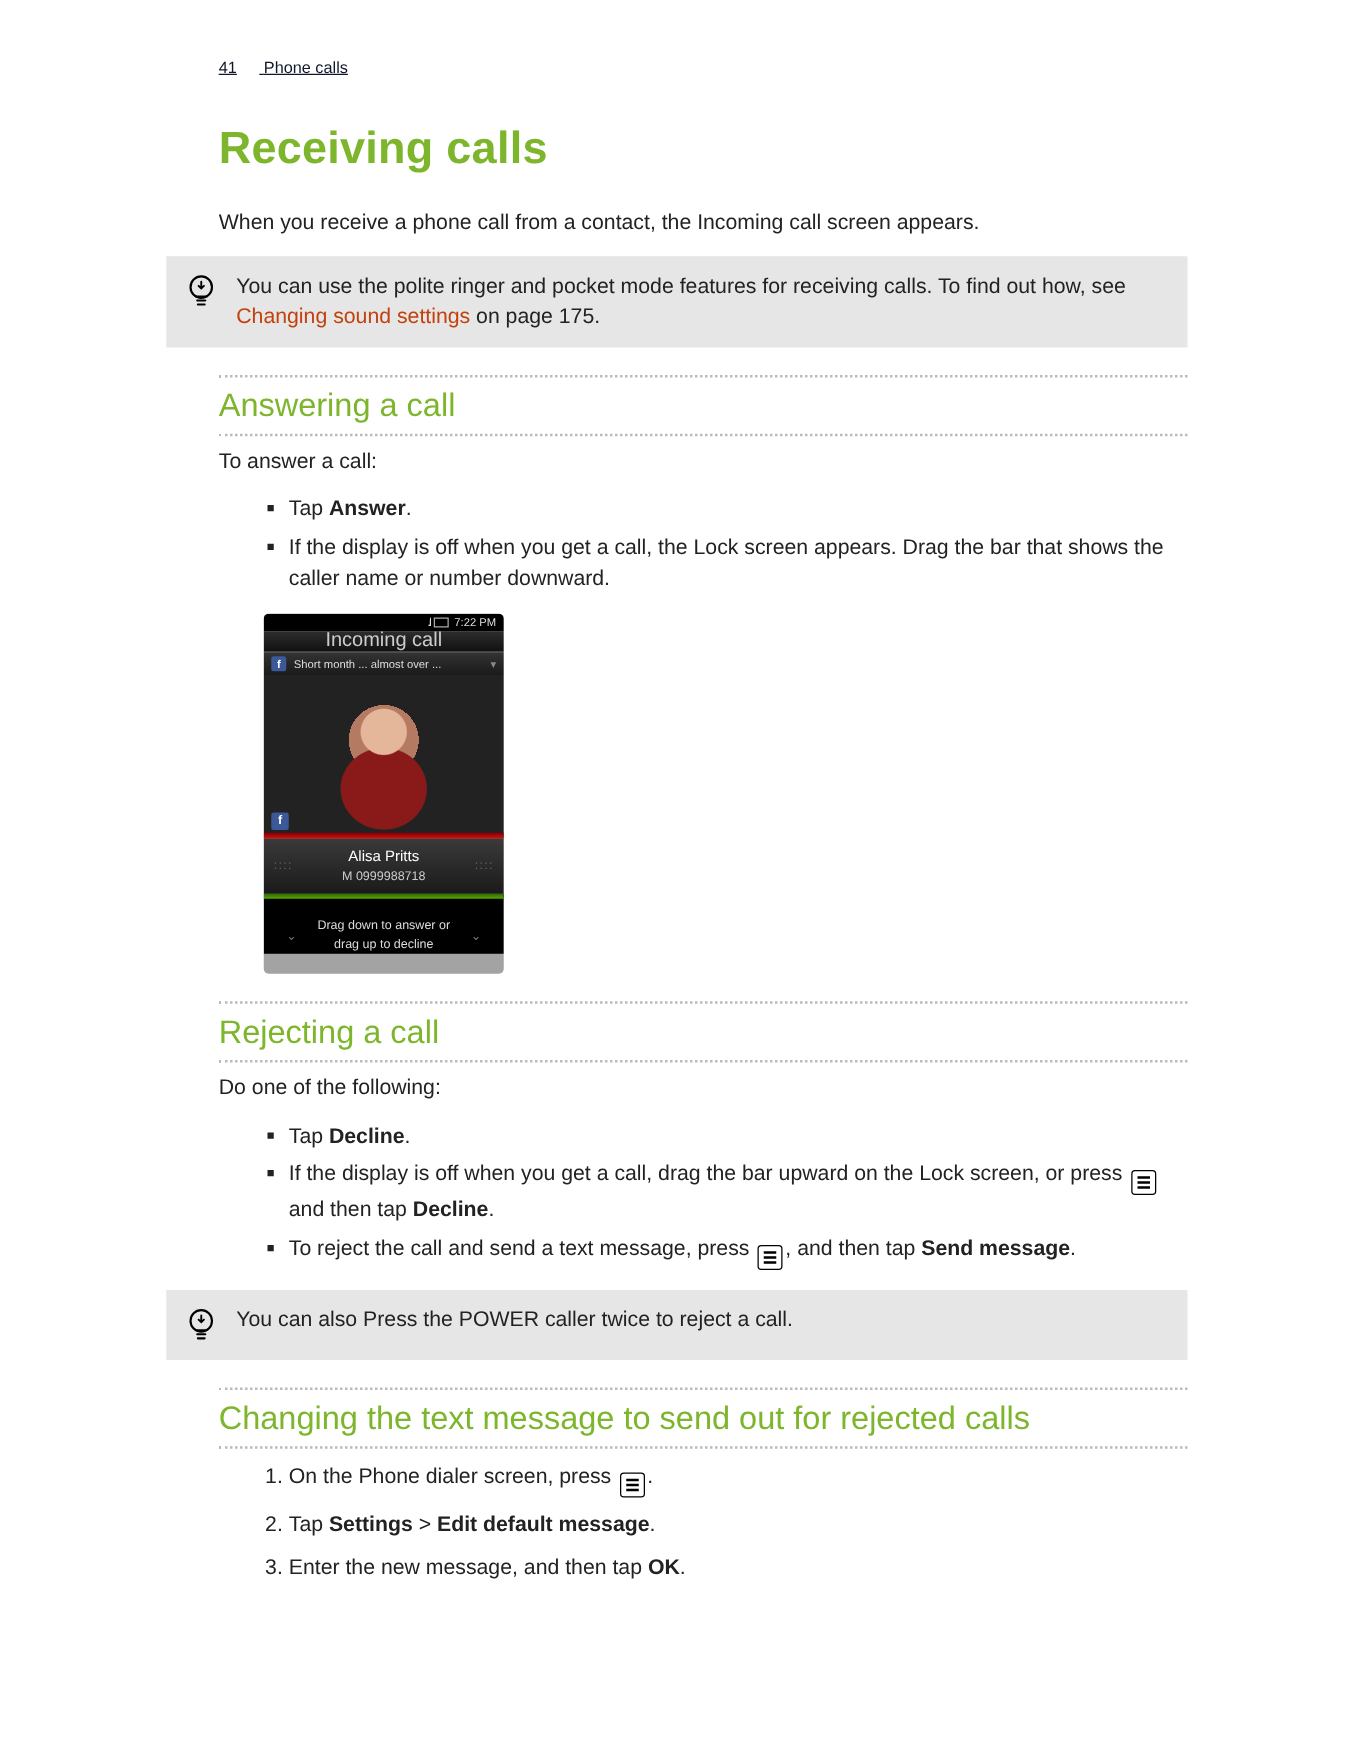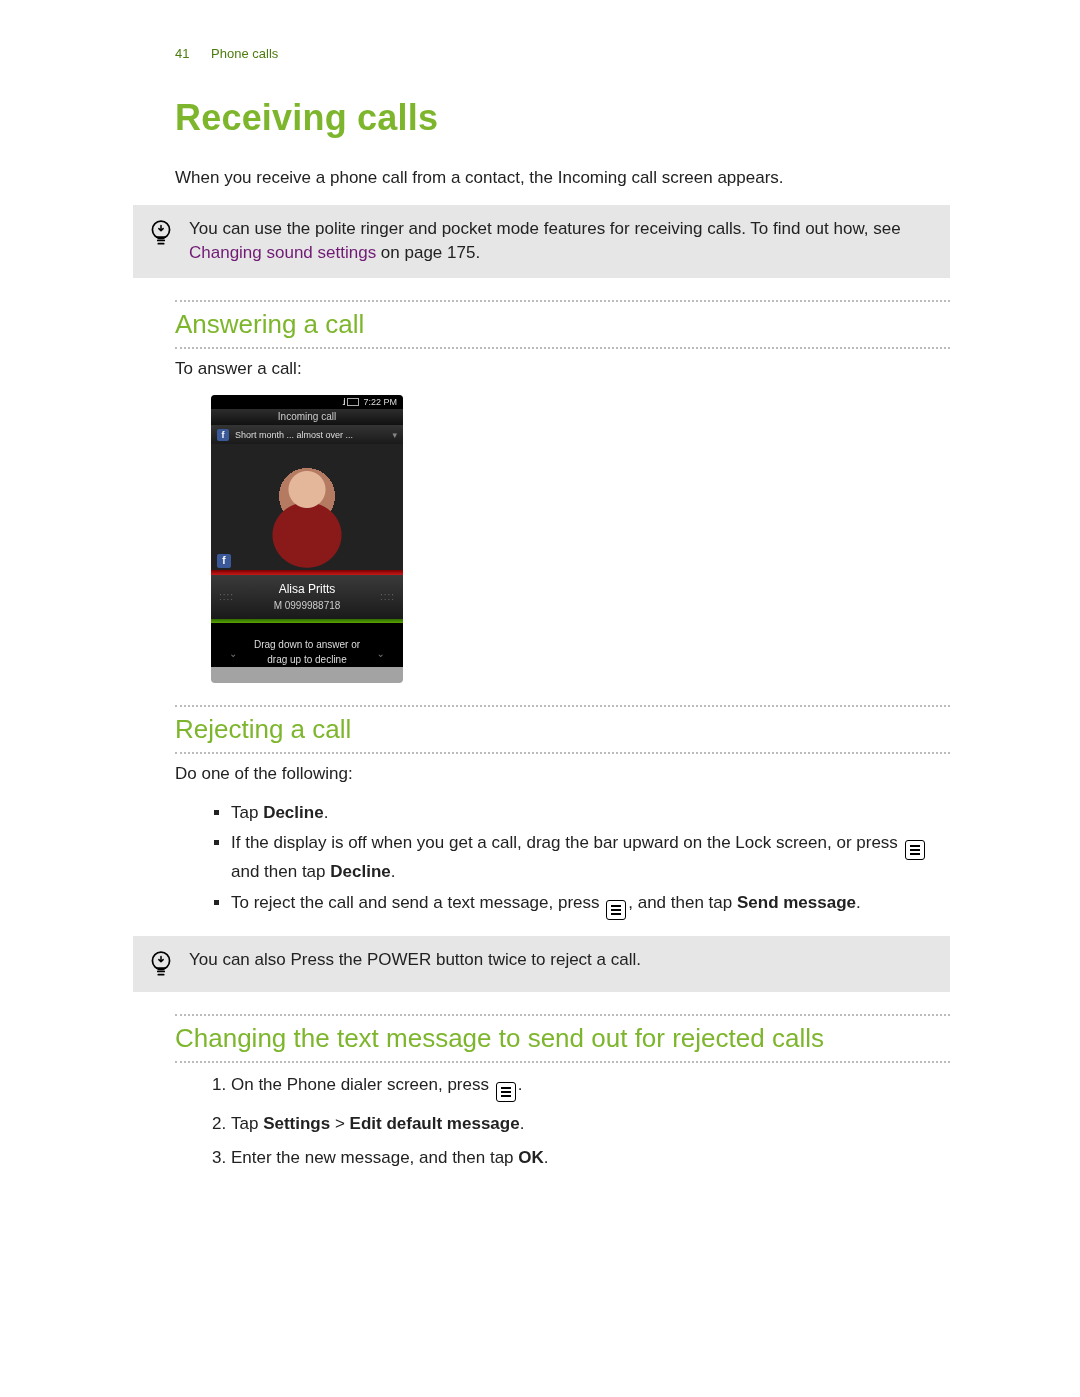--- a/index.html
+++ b/index.html
@@ -13,22 +13,23 @@
   }
   .page {
     width: 1080px;
     min-height: 1397px;
     box-sizing: border-box;
     padding: 45px 130px 60px 175px;
     position: relative;
   }
   .running-head {
     font-size: 13px;
-    color: #4d7c0f;
+    color: #0f172a;
     margin-bottom: 28px;
+    text-decoration: underline;
   }
   .running-head .pgnum { margin-right: 18px; }
   h1.title {
     color: #7DB62C;
     font-weight: 700;
     font-size: 36px;
     margin: 0 0 22px 0;
     letter-spacing: 0.2px;
   }
   p.body { margin: 8px 0 14px 0; }
@@ -43,21 +44,21 @@
   .tipbox .icon-col {
     width: 56px;
     flex: 0 0 56px;
     display: flex;
     justify-content: center;
     padding-top: 2px;
   }
   .tipbox .tip-text { flex: 1; }
   .bulb-svg { width: 26px; height: 30px; }
 
-  a.link { color: #701a75; text-decoration: none; }
+  a.link { color: #c2410c; text-decoration: none; }
 
   .dotted-top {
     border-top: 2px dotted #bbb;
     margin-top: 22px;
   }
   .subhead-wrap {
     border-bottom: 2px dotted #bbb;
     padding: 4px 0 3px 0;
   }
   .subhead {
@@ -132,21 +133,21 @@
     justify-content: flex-end;
     align-items: center;
     gap: 4px;
     padding: 0 6px;
     font-size: 9px;
   }
   .phone .incoming {
     height: 16px;
     background: linear-gradient(#2d2d2d,#111);
     text-align: center;
-    font-size: 10px;
+    font-size: 16px;
     line-height: 16px;
     color: #ccc;
     border-bottom: 1px solid #333;
   }
   .phone .fbrow {
     height: 18px;
     background: linear-gradient(#333,#1a1a1a);
     display: flex;
     align-items: center;
     padding: 0 6px;
@@ -235,20 +236,26 @@
     </div>
   </div>
 
   <div class="dotted-top"></div>
   <div class="subhead-wrap">
       <h2 class="subhead">Answering a call</h2>
     </div>
 
   <p class="body">To answer a call:</p>
 
+  <ul class="square">
+    <li>
+      <span>Tap </span><span class="bold">Answer</span><span>.</span>
+    </li>
+    <li>If the display is off when you get a call, the Lock screen appears. Drag the bar that shows the caller name or number downward.</li>
+  </ul>
 
   <div class="phone">
     <div class="status">
       <span class="signal">..ıl</span>
       <span style="width:10px;height:6px;border:1px solid #aaa;display:inline-block"></span>
       <span>7:22 PM</span>
     </div>
     <div class="incoming">Incoming call</div>
     <div class="fbrow">
       <span class="fb">f</span>
@@ -298,21 +305,21 @@
   </ul>
 
   <div class="tipbox">
     <div class="icon-col">
       <svg class="bulb-svg" viewBox="0 0 24 28">
         <circle cx="12" cy="10" r="8" fill="none" stroke="#000" stroke-width="1.6"></circle>
         <path d="M8 17 h8 M9 20 h6 M9.5 23 h5" stroke="#000" stroke-width="1.6" fill="none" stroke-linecap="round"></path>
         <path d="M12 6 v5 M10 9 l2 2 l2 -2" stroke="#000" stroke-width="1.4" fill="none" stroke-linecap="round"></path>
       </svg>
     </div>
-    <div class="tip-text">You can also Press the POWER button twice to reject a call.</div>
+    <div class="tip-text">You can also Press the POWER caller twice to reject a call.</div>
   </div>
 
   <div class="dotted-top"></div>
   <div class="subhead-wrap">
       <h2 class="subhead">Changing the text message to send out for rejected calls</h2>
     </div>
 
   <ol class="steps">
     <li>
       <span>On the Phone dialer screen, press </span><span class="menu-icon">

